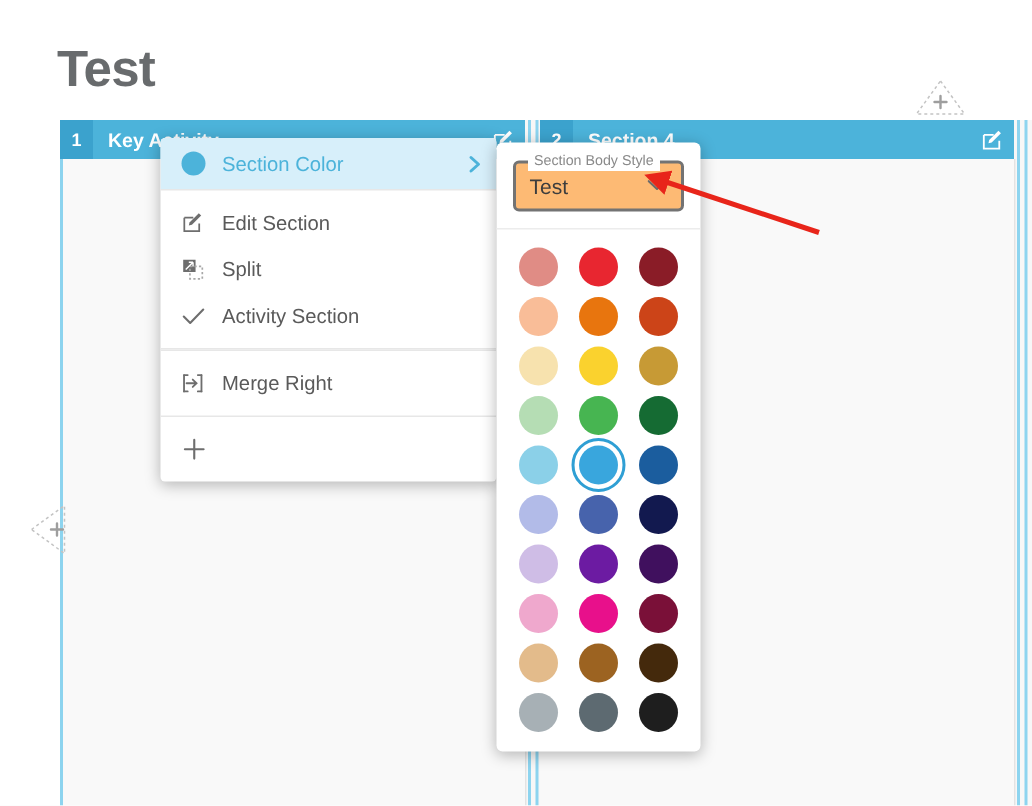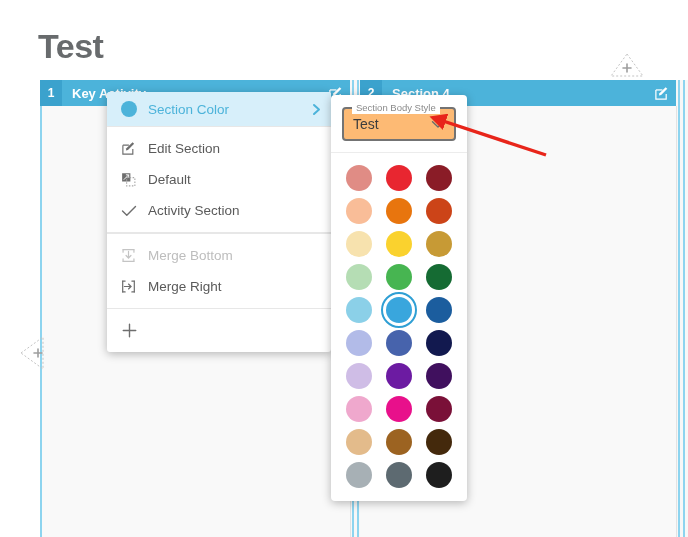--- a/index.html
+++ b/index.html
@@ -333,49 +333,37 @@
     </div>
 
     <div class="menu-item">
       <span class="mi-icon">
         <svg width="15" height="15" viewBox="0 0 16 16">
           <path d="M1.2 1.2 H10 V10 H1.2 Z" fill="#6e6e6e"></path>
           <path d="M6 6 H14.8 V14.8 H6 Z" fill="none" stroke="#a8a8a8" stroke-width="1.2" stroke-dasharray="1.6 1.6"></path>
           <path d="M8.2 3 L3 8.2 M8.2 3 H5.2 M8.2 3 V6" fill="none" stroke="#ffffff" stroke-width="1"></path>
         </svg>
       </span>
-      <span class="mi-label">Default</span>
+      <span class="mi-label">Split</span>
     </div>
 
     <div class="menu-item">
       <span class="mi-icon">
         <svg width="16" height="14" viewBox="0 0 16 14" fill="none" stroke="#6e6e6e" stroke-width="1.4" stroke-linecap="round" stroke-linejoin="round">
           <path d="M1.5 7 L5.8 11.3 L14.5 2.4"></path>
         </svg>
       </span>
       <span class="mi-label">Activity Section</span>
     </div>
   </div>
   <div class="menu-sep"></div>
 
   <div class="menu-sep"></div>
 
   <div class="menu-group menu-pad-top menu-pad-bot">
-    <div class="menu-item disabled">
-      <span class="mi-icon">
-        <svg width="15" height="15" viewBox="0 0 16 16" fill="none" stroke="#c4c4c4" stroke-width="1.3" stroke-linecap="round">
-          <path d="M2.2 1.8 H13.8"></path>
-          <path d="M2.2 1.8 V4.4 M13.8 1.8 V4.4"></path>
-          <path d="M2.2 14.2 H13.8"></path>
-          <path d="M2.2 14.2 V11.6 M13.8 14.2 V11.6"></path>
-          <path d="M8 3.6 V10.4 M5.4 8 L8 10.7 L10.6 8"></path>
-        </svg>
-      </span>
-      <span class="mi-label">Merge Bottom</span>
-    </div>
 
     <div class="menu-item">
       <span class="mi-icon">
         <svg width="15" height="15" viewBox="0 0 16 16" fill="none" stroke="#6e6e6e" stroke-width="1.3" stroke-linecap="round">
           <path d="M1.8 2.2 V13.8"></path>
           <path d="M1.8 2.2 H4.4 M1.8 13.8 H4.4"></path>
           <path d="M14.2 2.2 V13.8"></path>
           <path d="M14.2 2.2 H11.6 M14.2 13.8 H11.6"></path>
           <path d="M3.6 8 H10.4 M8 5.4 L10.7 8 L8 10.6"></path>
         </svg>

